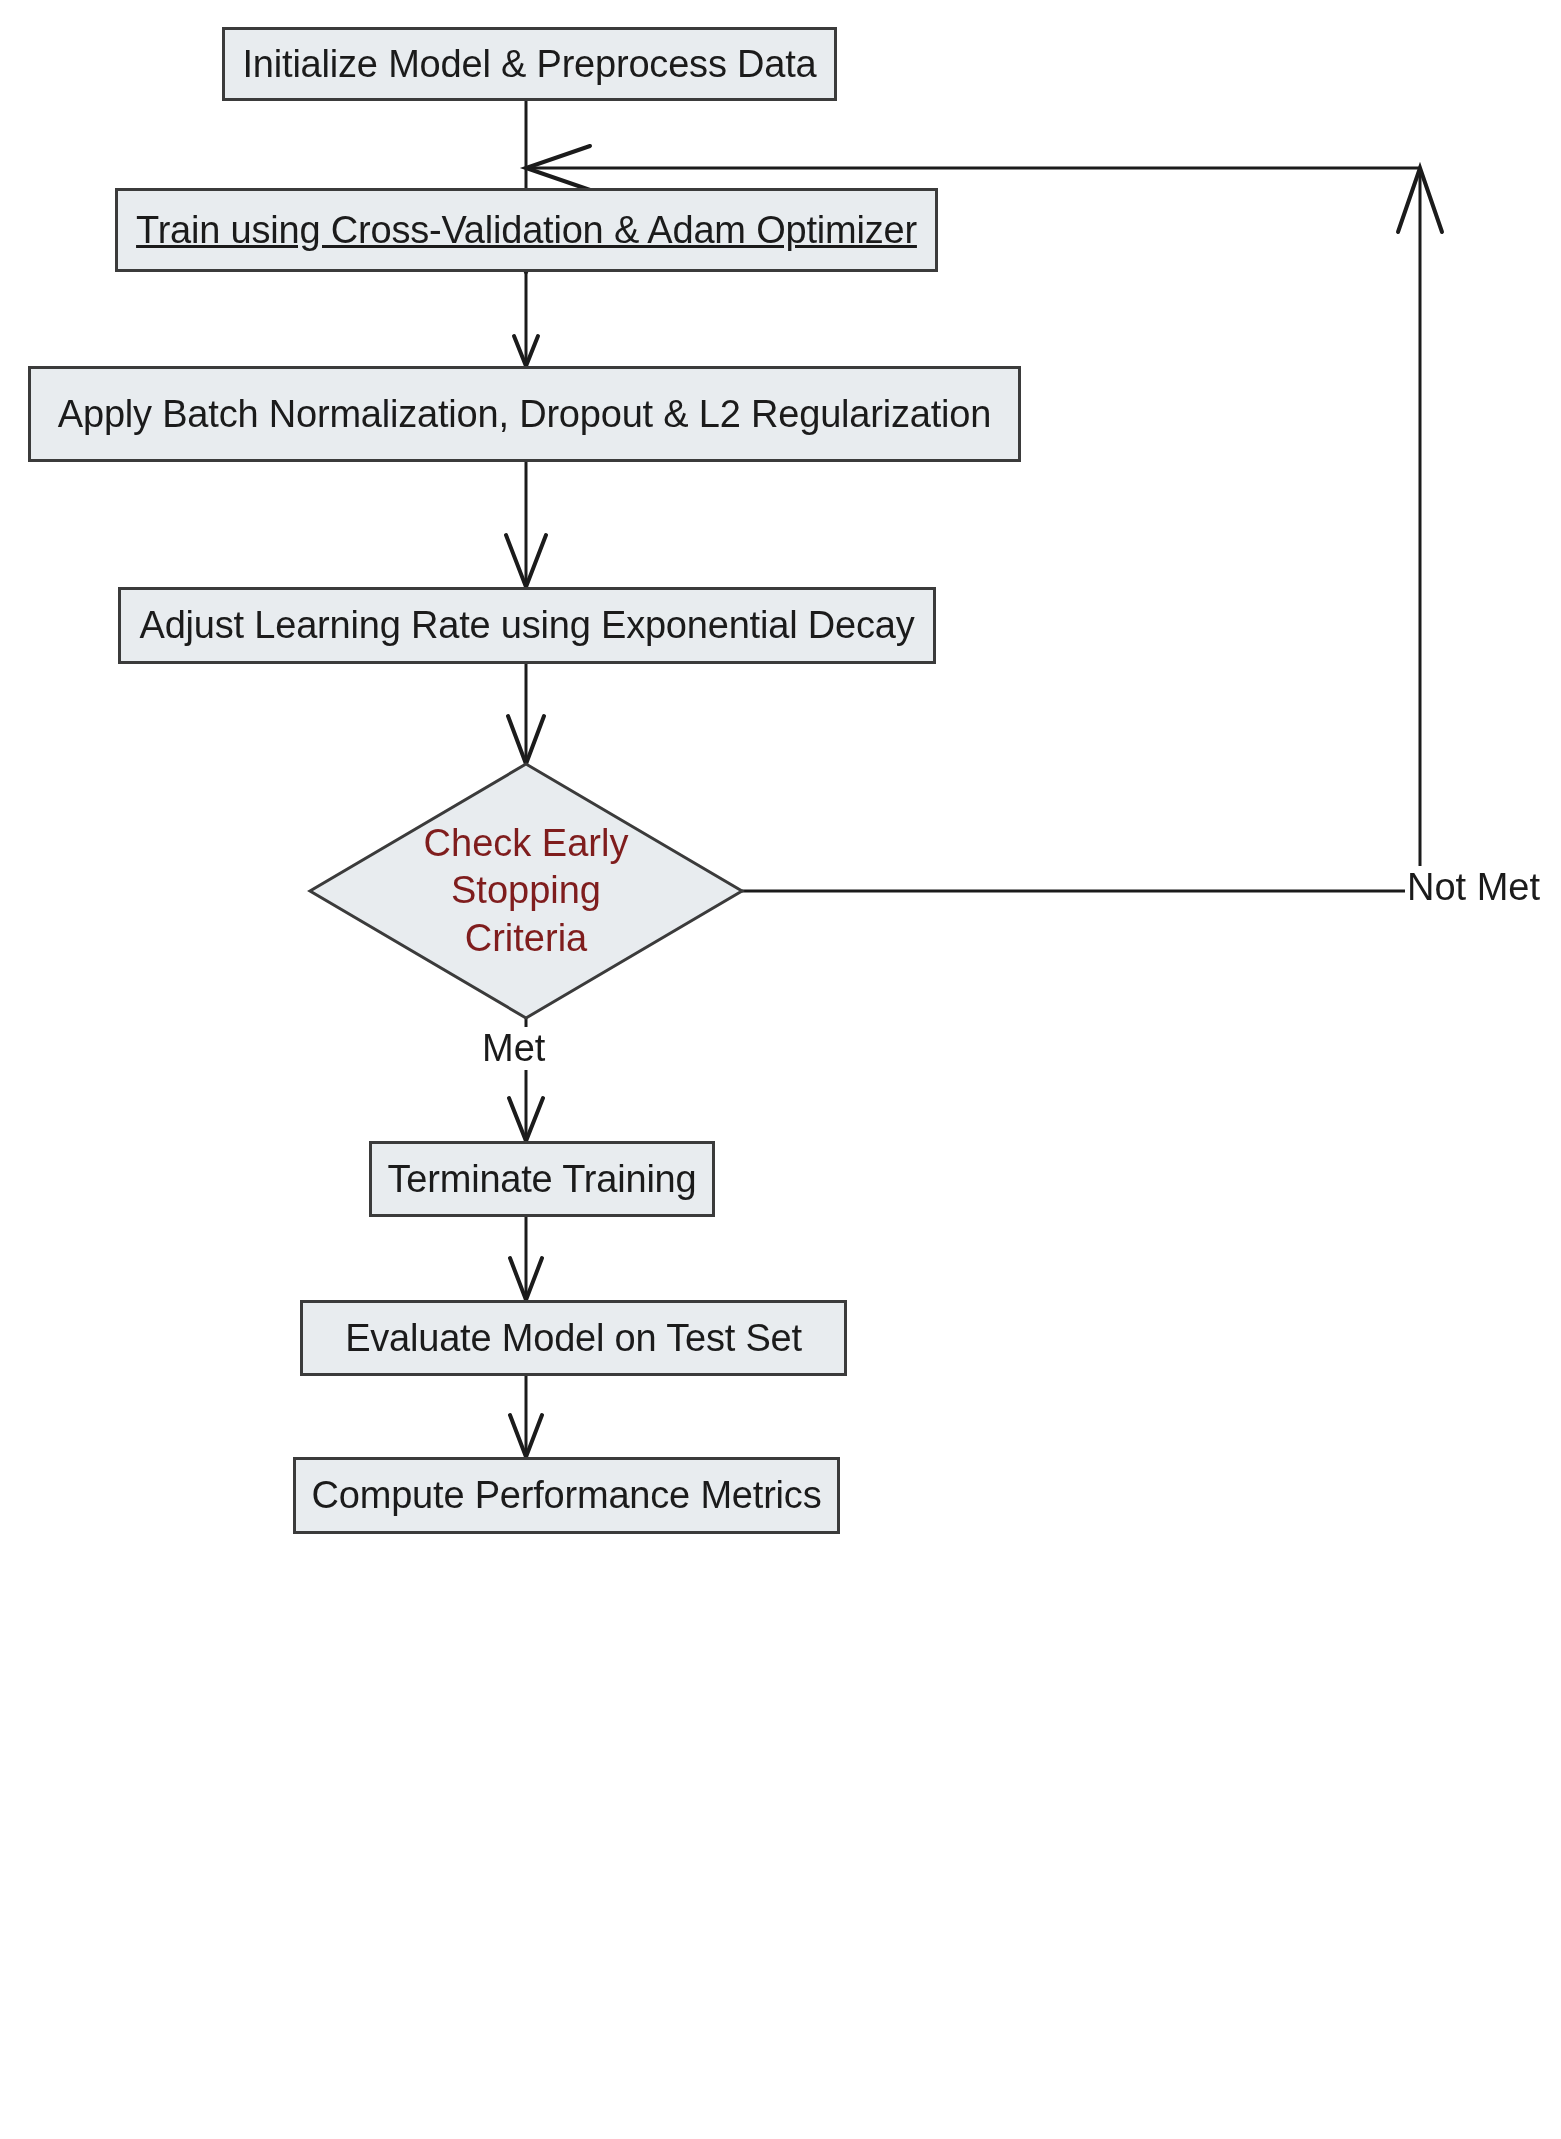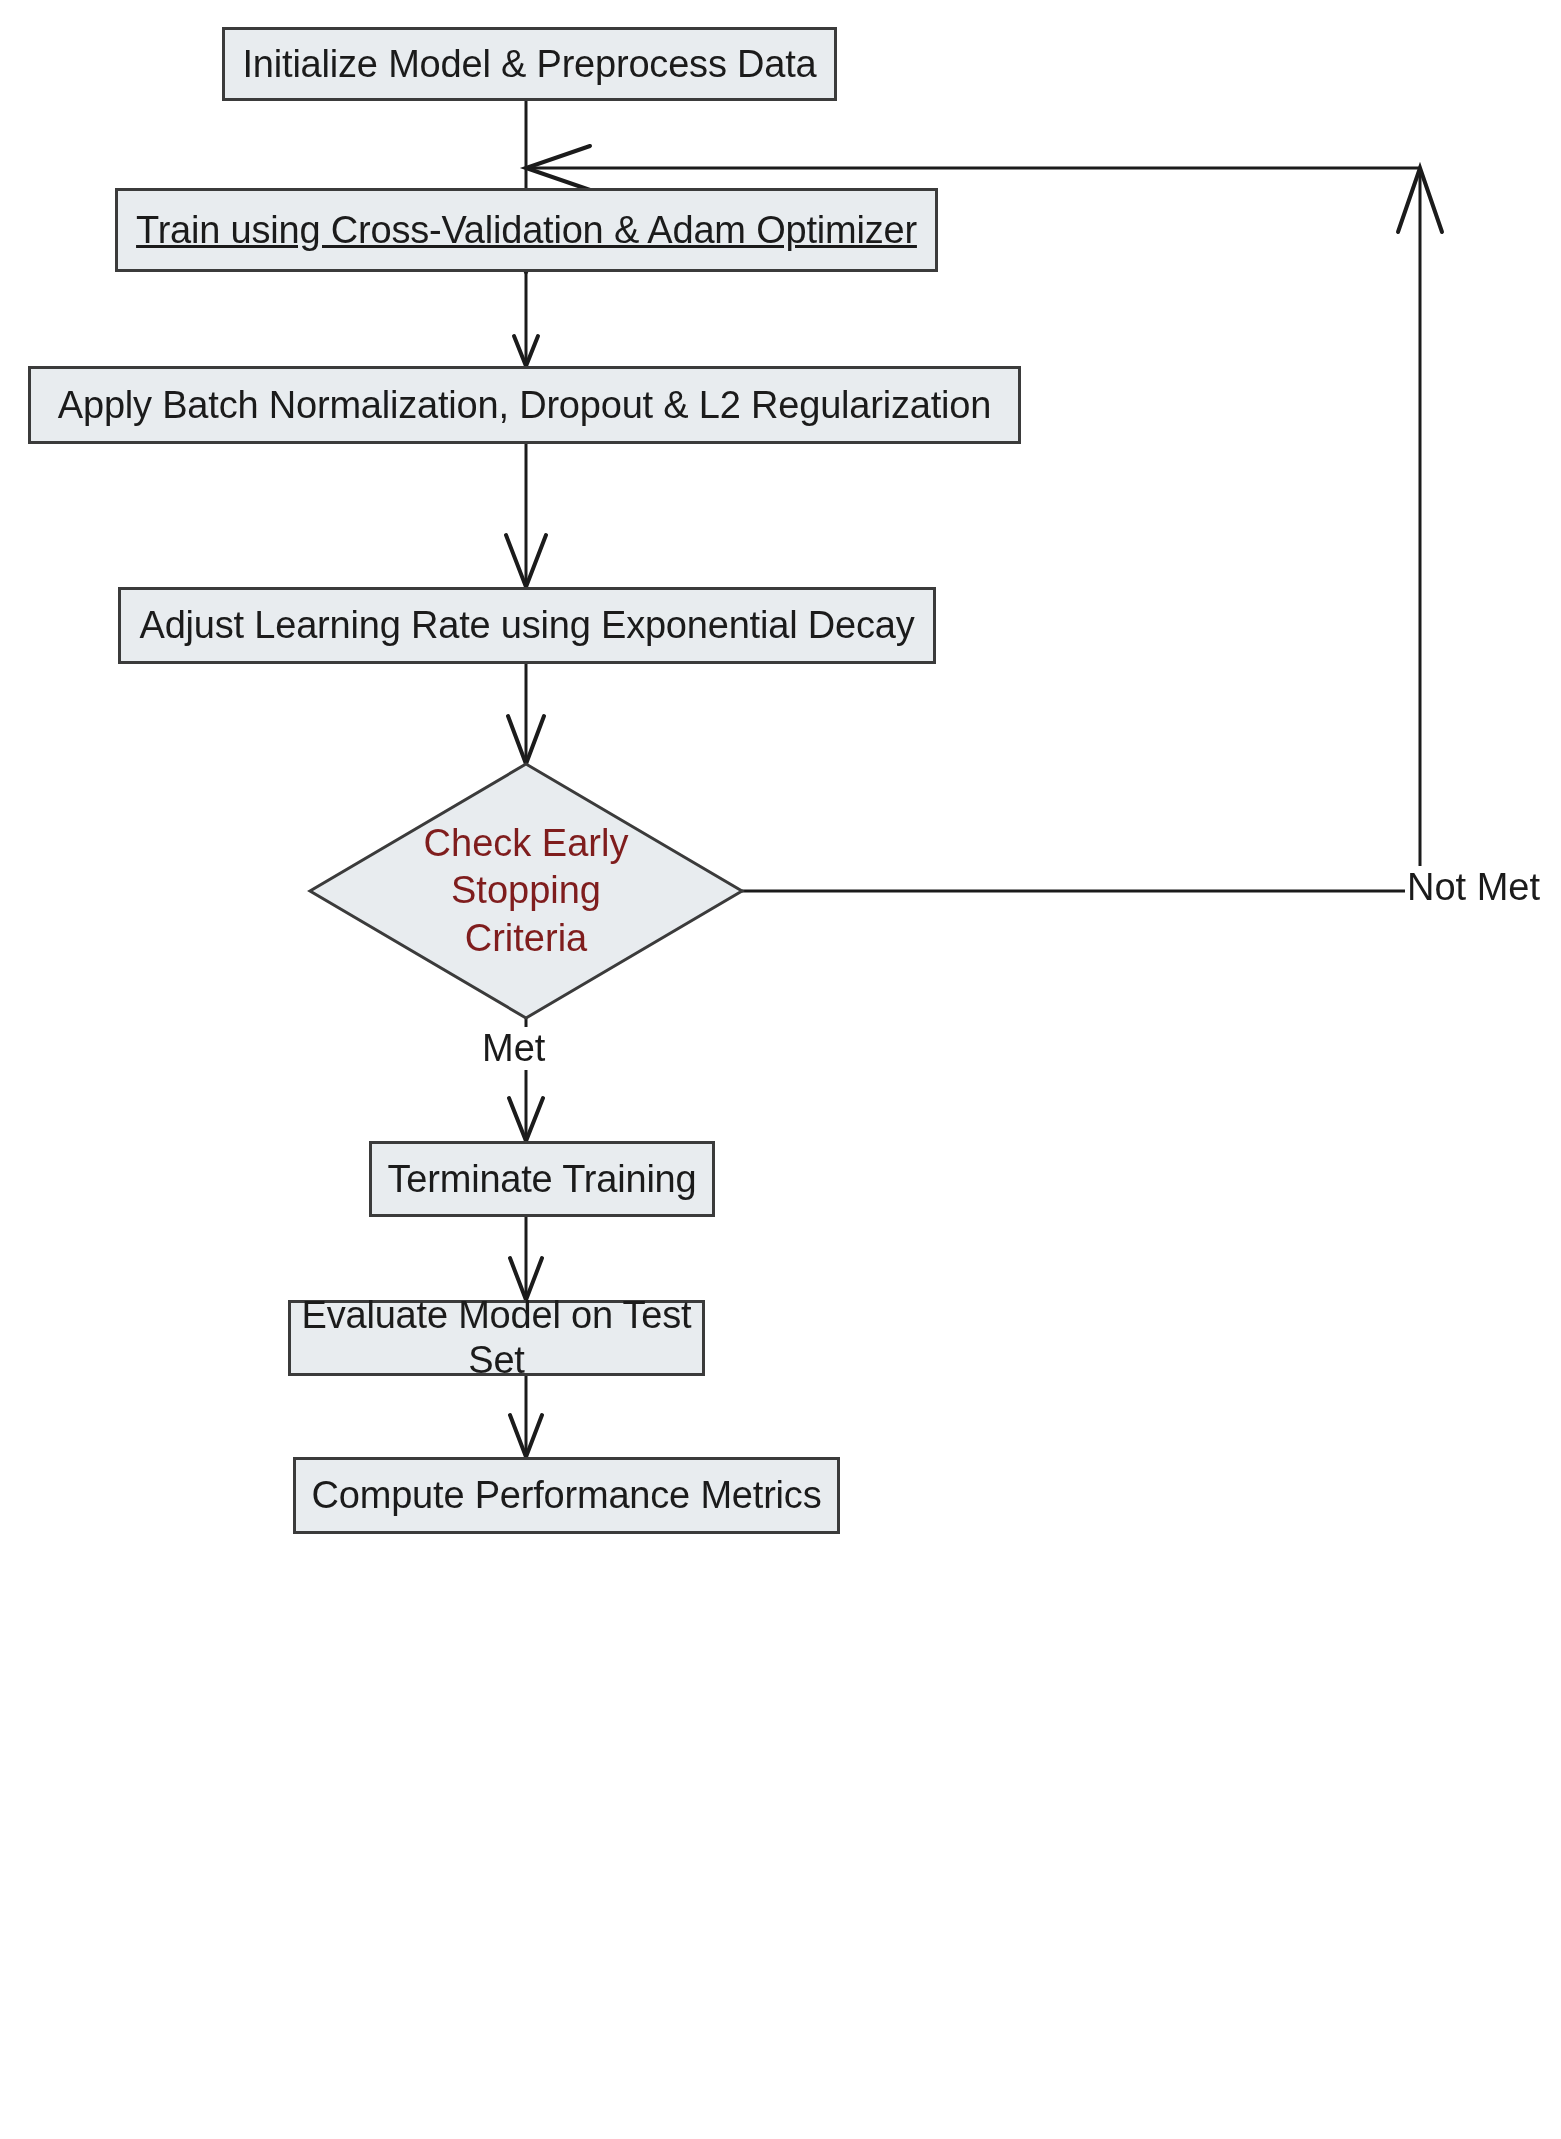--- a/index.html
+++ b/index.html
@@ -101,37 +101,37 @@
   </svg>
 
   <div class="node-box" style="left:222px; top:27px; width:615px; height:74px;text-align:right;">
     <span>Initialize Model &amp; Preprocess Data</span>
   </div>
 
   <div class="node-box" style="left:115px; top:188px; width:823px; height:84px;text-decoration:underline;">
     <span>Train using Cross-Validation &amp; Adam Optimizer</span>
   </div>
 
-  <div class="node-box" style="left:28px; top:366px; width:993px; height:78px;">
+  <div class="node-box" style="left:28px; top:366px; width:993px; height:96px;">
     <span>Apply Batch Normalization, Dropout &amp; L2 Regularization</span>
   </div>
 
   <div class="node-box" style="left:118px; top:587px; width:818px; height:77px;">
     <span>Adjust Learning Rate using Exponential Decay</span>
   </div>
 
   <div class="decision-label" style="left:350px; top:820px; width:352px; height:142px;">Check Early
 Stopping
 Criteria</div>
 
   <div class="node-box" style="left:369px; top:1141px; width:346px; height:76px;">
     <span>Terminate Training</span>
   </div>
 
-  <div class="node-box" style="left:288px; top:1300px; width:417px; height:76px;">
+  <div class="node-box" style="left:300px; top:1300px; width:547px; height:76px;">
     <span>Evaluate Model on Test Set</span>
   </div>
 
   <div class="node-box" style="left:257px; top:1457px; width:547px; height:77px;margin-left:36px;">
     <span>Compute Performance Metrics</span>
   </div>
 
   <div class="edge-label" style="left:480px; top:1027px;">Met</div>
 
   <div class="edge-label" style="left:1405px; top:866px;">Not Met</div>

